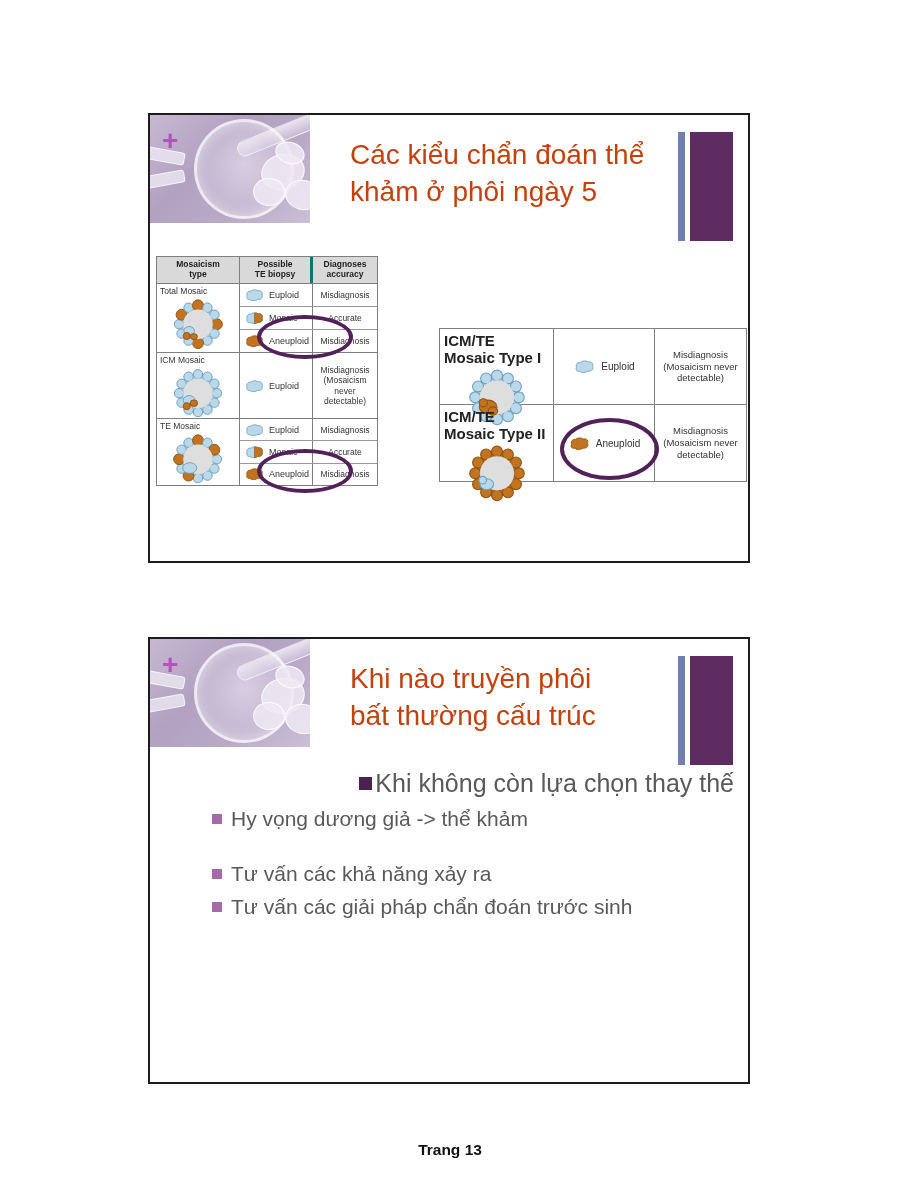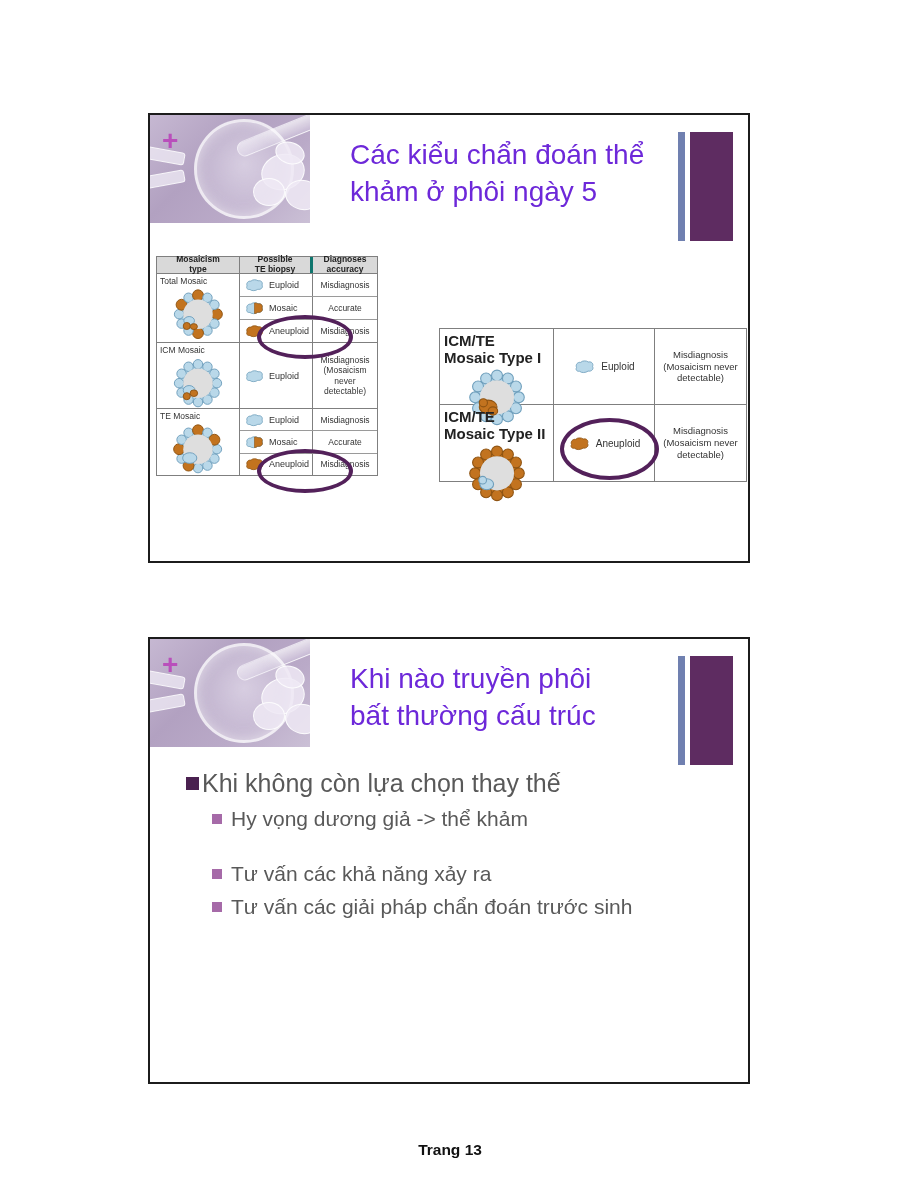--- a/index.html
+++ b/index.html
@@ -43,29 +43,29 @@
     background:linear-gradient(180deg, rgba(255,255,255,.7), rgba(222,214,234,.4));
     border:1px solid rgba(255,255,255,.6); }
   .ph-holder { position:absolute; width:44px; height:13px; border-radius:3px;
     background:rgba(240,236,246,.75); border:1px solid rgba(255,255,255,.7); }
   .ph-h1 { left:-9px; top:34px; transform:rotate(10deg); }
   .ph-h2 { left:-9px; top:58px; transform:rotate(-10deg); }
   .ph-plus { position:absolute; left:12px; top:12px; font-size:28px; font-weight:bold;
     color:#b94fbb; line-height:1; }
 
   .slide-title { position:absolute; left:200px; top:22px; width:340px;
-    font-size:28px; line-height:1.32; color:#6d28d9; }
+    font-size:28px; line-height:1.32; color:#c2410c; }
   .bar { position:absolute; top:17px; height:109px; }
   .bar.thin  { left:528px; width:7px;  background:#7080b0; }
   .bar.thick { left:540px; width:43px; background:#5e2c61; }
 
   
   .ltable { position:absolute; left:6px; top:141px; width:222px;
     border:1px solid #7f7f7f; background:#fff; color:#333; }
-  .lt-header { display:flex; height:17px; background:#d9d9d9; border-bottom:1px solid #7f7f7f; }
+  .lt-header { display:flex; height:27px; background:#d9d9d9; border-bottom:1px solid #7f7f7f; }
   .lt-h { display:flex; align-items:center; justify-content:center; text-align:center;
     font-weight:bold; font-size:8.5px; line-height:1.15; color:#222; }
   .lc1 { width:83px; border-right:1px solid #7f7f7f; }
   .lc2 { width:73px; border-right:3px solid #0f766e; }
   .lc3 { flex:1; }
   .lt-group { display:flex; border-bottom:1px solid #7f7f7f; }
   .lt-group:last-child { border-bottom:none; }
   .lt-label { width:83px; border-right:1px solid #7f7f7f; font-size:8.5px; color:#333;
     padding:2px 3px; }
   .lt-label svg { display:block; margin:1px auto 0 auto; }
@@ -92,21 +92,21 @@
 
   
   .circ { position:absolute; border:4px solid #53215a; border-radius:50%;
     background:transparent; }
   .e1 { left:107px; top:200px; width:96px; height:44px; }
   .e2 { left:107px; top:334px; width:96px; height:44px; }
   .e3 { left:410px; top:303px; width:99px; height:62px; }
 
   
   .bullets { position:absolute; left:36px; top:130px; width:548px; color:#595959; }
-  .b1 { font-size:25px; display:flex; align-items:center; margin-bottom:9px; }
+  .b1 { font-size:25px; display:flex; align-items:center; margin-bottom:9px;justify-content:flex-end; }
   .b2 { font-size:21px; display:flex; align-items:center; margin:0 0 9px 26px; }
   .gap { height:22px; }
   .sq { flex:none; display:inline-block; }
   .sq1 { width:13px; height:13px; background:#4a2150; margin-right:3px; }
   .sq2 { width:10px; height:10px; background:#a66aa8; margin-right:9px; }
 </style>
 </head>
 <body>
 
 <div class="page">

